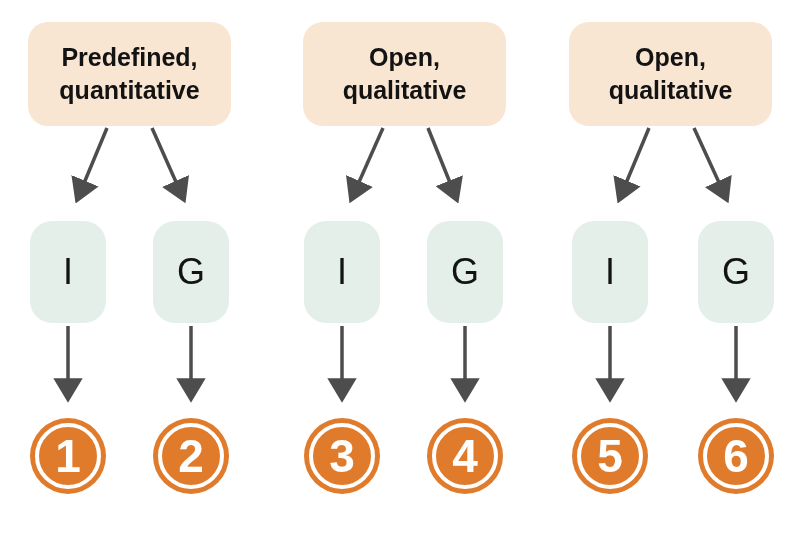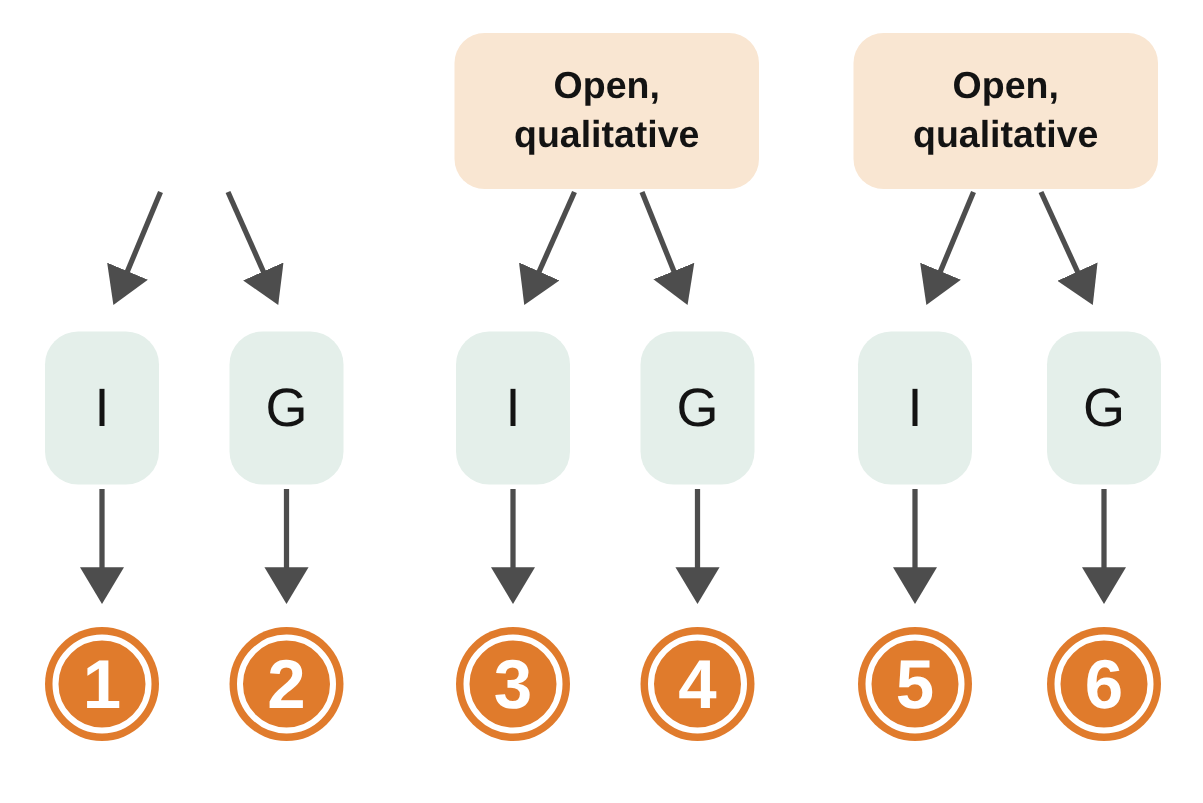--- a/index.html
+++ b/index.html
@@ -58,20 +58,24 @@
     <line x1="694" y1="128" x2="727" y2="200" stroke="#4D4D4D" stroke-width="3.5" marker-end="url(#ah)"></line>
 
     <line x1="68" y1="326" x2="68" y2="399" stroke="#4D4D4D" stroke-width="3.5" marker-end="url(#ah)"></line>
     <line x1="191" y1="326" x2="191" y2="399" stroke="#4D4D4D" stroke-width="3.5" marker-end="url(#ah)"></line>
     <line x1="342" y1="326" x2="342" y2="399" stroke="#4D4D4D" stroke-width="3.5" marker-end="url(#ah)"></line>
     <line x1="465" y1="326" x2="465" y2="399" stroke="#4D4D4D" stroke-width="3.5" marker-end="url(#ah)"></line>
     <line x1="610" y1="326" x2="610" y2="399" stroke="#4D4D4D" stroke-width="3.5" marker-end="url(#ah)"></line>
     <line x1="736" y1="326" x2="736" y2="399" stroke="#4D4D4D" stroke-width="3.5" marker-end="url(#ah)"></line>
   </svg>
 
+  <div class="hdr" style="left:28px">
+    <span class="lbl">Predefined,
+quantitative</span>
+  </div>
   <div class="hdr" style="left:303px">
     <span class="lbl">Open,
 qualitative</span>
   </div>
   <div class="hdr" style="left:569px">
     <span class="lbl">Open,
 qualitative</span>
   </div>
 
   <div class="node" style="left:30px">

